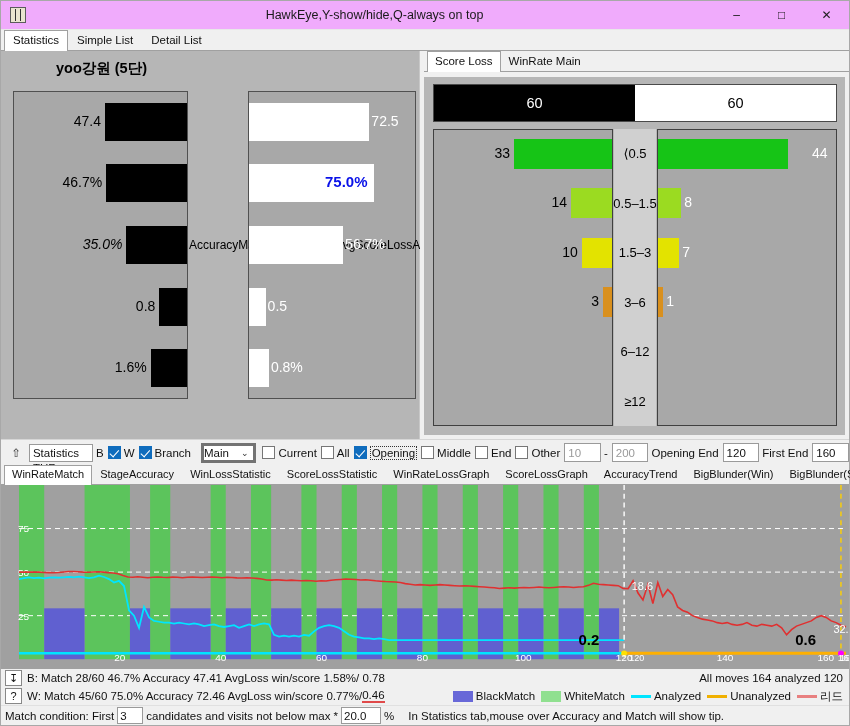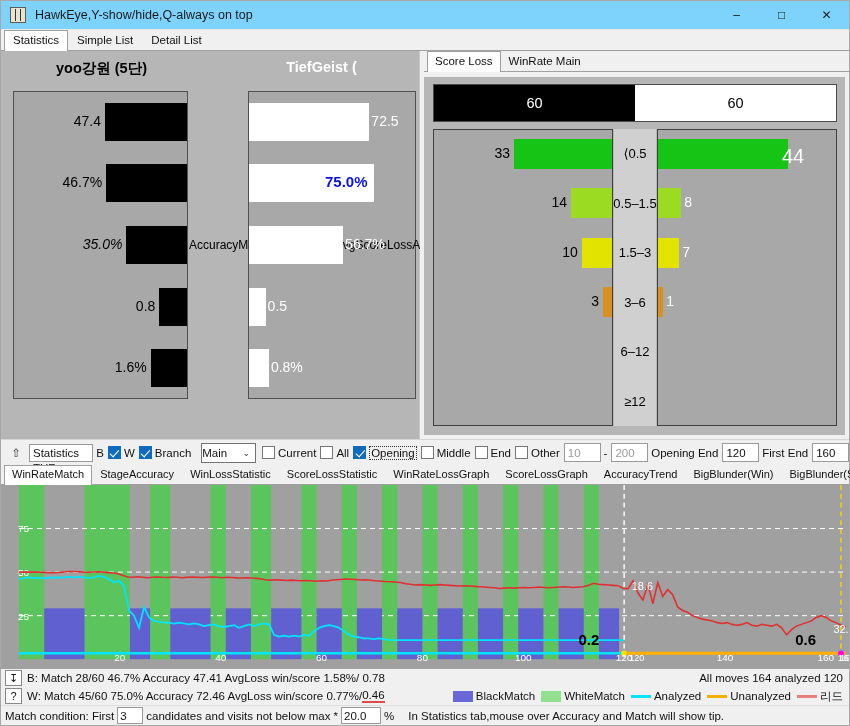--- a/index.html
+++ b/index.html
@@ -11,24 +11,25 @@
   }
   .window {
     width: 850px; height: 726px;
     background: #f0f0f0;
     border: 1px solid #a8a8a8;
     display: flex; flex-direction: column;
     position: relative;
   }
   
   .titlebar {
-    height: 29px; background: #7dd3fc;
+    height: 29px; background: #f0abfc;
     display: flex; align-items: center;
     flex: 0 0 auto;
     border-bottom: 1px solid #e8e8e8;
+    text-align: center;
   }
   .title-icon {
     width: 16px; height: 16px; margin-left: 9px; margin-right: 9px;
     background: #e9e4cf; border: 1px solid #5c5c5c;
     position: relative; flex: 0 0 auto;
   }
   .title-icon::before, .title-icon::after {
     content: ""; position: absolute; background: #333;
   }
   .title-icon::before { left: 4px; top: 1px; width: 1px; height: 12px; }
@@ -147,21 +148,21 @@
     display: inline-block; position: relative; flex: 0 0 auto;
   }
   .cb.on { background: #0f6cbd; border-color: #0f6cbd; }
   .cb.on::after {
     content: ""; position: absolute; left: 3.5px; top: 1px;
     width: 4px; height: 7.5px; border: solid #fff; border-width: 0 1.6px 1.6px 0;
     transform: rotate(42deg);
   }
   .lbl { margin: 0 4px 0 3px; white-space: nowrap; }
   .select-main {
-    border: 1px solid #737373; background: #fff; height: 20px; width: 70px;
+    border: 3px solid #737373; background: #fff; height: 20px; width: 70px;
     font-size: 11.5px; padding-left: 0; display: flex; align-items: center;
     position: relative; color: #111; margin: 0 6px;
   }
   .select-main .chev {
     position: absolute; right: 5px; font-size: 9px; color: #333;
   }
   .focus-box { border: 1px dotted #333; padding: 0 1px; }
   .numbox {
     border: 1px solid #9a9a9a; background: #fff; height: 19px; width: 46px;
     font-size: 11.5px; padding-left: 3px; display: flex; align-items: center;
@@ -228,21 +229,20 @@
   <div class="toptabs">
     <div class="ttab active">Statistics</div>
     <div class="ttab">Simple List</div>
     <div class="ttab">Detail List</div>
   </div>
 
   <div class="main">
 
     <div class="leftpane">
       <div class="player-name player-black">yoo강원 (5단)</div>
-      <div class="player-name player-white">TiefGeist (</div>
       <div class="bar-box box-left"></div>
       <div class="bar-box box-right"></div>
       <div class="center-col">
         <div class="metric-row">
             <span class="metric-label">Accuracy</span>
           </div>
         <div class="metric-row">
             <span class="metric-label">Match</span>
           </div>
         <div class="metric-row">
@@ -308,21 +308,21 @@
               <span class="loss-clabel">6–12</span>
             </div>
           <div class="loss-crow">
               <span class="loss-clabel">≥12</span>
             </div>
         </div>
         <div id="loss-bars">
             <div style="position: absolute; left: 90.1px; top: 61.9px; width: 97.9px; height: 29.7px; background: rgb(22, 196, 22);"></div>
             <div style="position: absolute; left: 10px; top: 67.75px; width: 76.1px; text-align: right; font-size: 14px; color: rgb(0, 0, 0);">33</div>
             <div style="position: absolute; left: 234px; top: 61.9px; width: 129.94px; height: 29.7px; background: rgb(22, 196, 22);"></div>
-            <div style="position: absolute; left: 358px; top: 67.75px; font-size: 20px; color: rgb(255, 255, 255);">44</div>
+            <div style="position: absolute; left: 388px; top: 67.75px; font-size: 14px; color: rgb(255, 255, 255);">44</div>
             <div style="position: absolute; left: 147.06px; top: 111.4px; width: 40.94px; height: 29.7px; background: rgb(155, 219, 33);"></div>
             <div style="position: absolute; left: 10px; top: 117.25px; width: 133.06px; text-align: right; font-size: 14px; color: rgb(0, 0, 0);">14</div>
             <div style="position: absolute; left: 234px; top: 111.4px; width: 23.14px; height: 29.7px; background: rgb(155, 219, 33);"></div>
             <div style="position: absolute; left: 260.14px; top: 117.25px; font-size: 14px; color: rgb(255, 255, 255);">8</div>
             <div style="position: absolute; left: 157.74px; top: 160.9px; width: 30.26px; height: 29.7px; background: rgb(227, 227, 0);"></div>
             <div style="position: absolute; left: 10px; top: 166.75px; width: 143.74px; text-align: right; font-size: 14px; color: rgb(0, 0, 0);">10</div>
             <div style="position: absolute; left: 234px; top: 160.9px; width: 21.36px; height: 29.7px; background: rgb(227, 227, 0);"></div>
             <div style="position: absolute; left: 258.36px; top: 166.75px; font-size: 14px; color: rgb(255, 255, 255);">7</div>
             <div style="position: absolute; left: 179.1px; top: 210.4px; width: 8.9px; height: 29.7px; background: rgb(217, 144, 30);"></div>
             <div style="position: absolute; left: 10px; top: 216.25px; width: 165.1px; text-align: right; font-size: 14px; color: rgb(0, 0, 0);">3</div>

